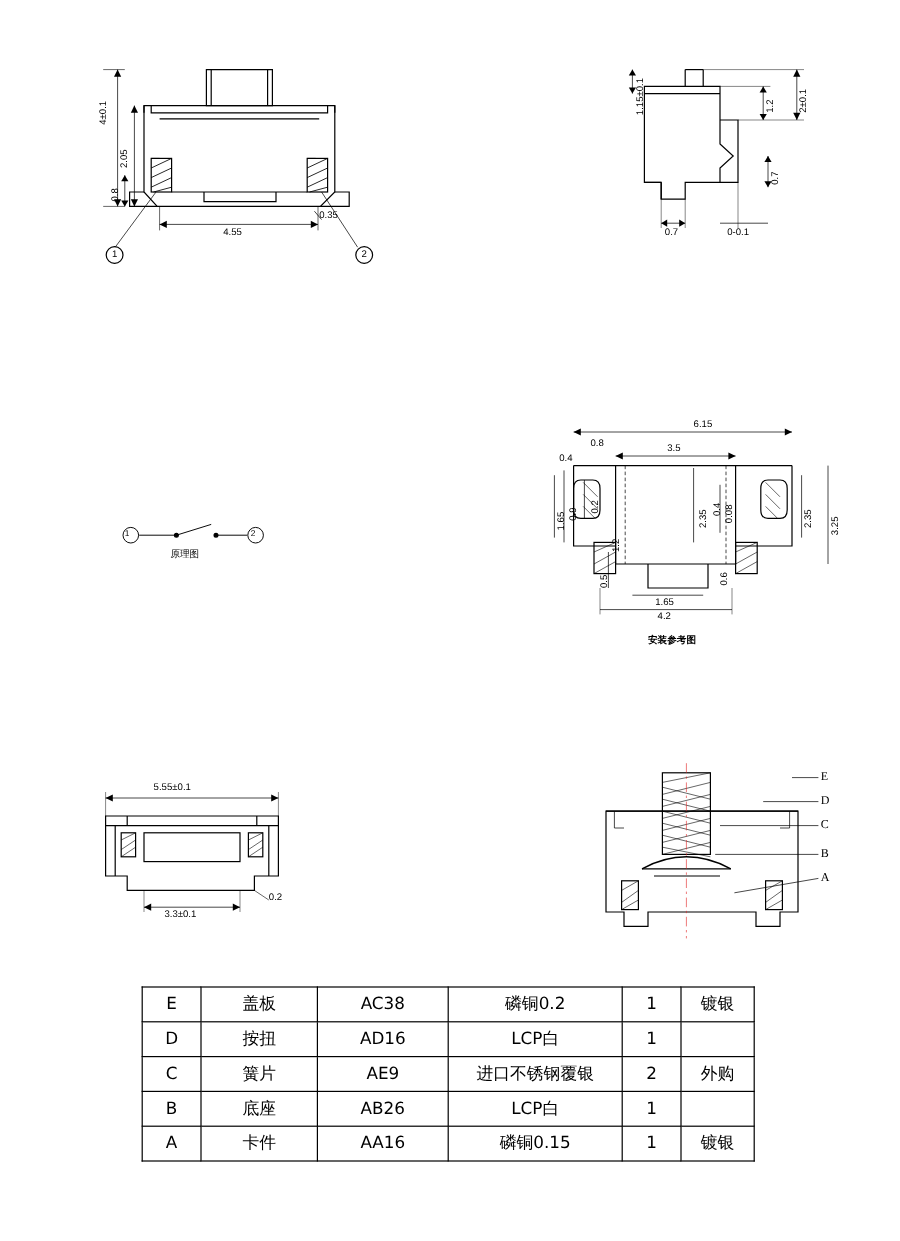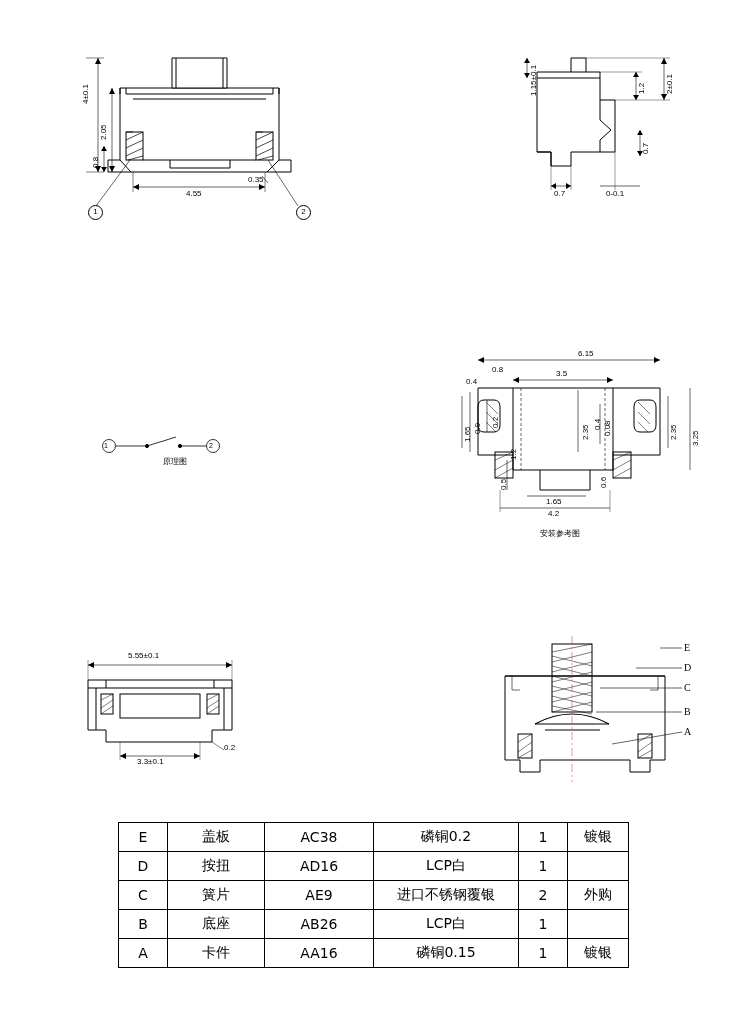--- a/index.html
+++ b/index.html
@@ -188,53 +188,53 @@
   <path d="M596 712 L682 712" stroke-width="0.6"></path>
   <path d="M612 744 L682 732" stroke-width="0.6"></path>
 
   </g>
 </svg>
 
 <div class="dim" style="left:82px;top:104px;transform:rotate(-90deg);transform-origin:left top;">4±0.1</div>
 <div class="dim" style="left:100px;top:140px;transform:rotate(-90deg);transform-origin:left top;">2.05</div>
 <div class="dim" style="left:92px;top:168px;transform:rotate(-90deg);transform-origin:left top;">0.8</div>
 <div class="dim" style="left:186px;top:190px;">4.55</div>
-<div class="dim" style="left:248px;top:176px;">0.35</div>
+<div class="dim" style="left:266px;top:176px;">0.35</div>
 <div class="circnum" style="left:88px;top:205px;">1</div>
 <div class="circnum" style="left:296px;top:205px;">2</div>
 
 <div class="dim" style="left:530px;top:96px;transform:rotate(-90deg);transform-origin:left top;">1.15±0.1</div>
 <div class="dim" style="left:666px;top:94px;transform:rotate(-90deg);transform-origin:left top;">2±0.1</div>
 <div class="dim" style="left:638px;top:94px;transform:rotate(-90deg);transform-origin:left top;">1.2</div>
 <div class="dim" style="left:642px;top:154px;transform:rotate(-90deg);transform-origin:left top;">0.7</div>
 <div class="dim" style="left:554px;top:190px;">0.7</div>
 <div class="dim" style="left:606px;top:190px;">0-0.1</div>
 
 <div class="lbl" style="left:104px;top:442px;font-size:7px;">1</div>
 <div class="lbl" style="left:209px;top:442px;font-size:7px;">2</div>
-<div class="cap" style="left:142px;top:456px;margin-left:21px;">原理图</div>
+<div class="cap" style="left:142px;top:456px;">原理图</div>
 
 <div class="dim" style="left:562px;top:350px;padding-left:16px;">6.15</div>
 <div class="dim" style="left:556px;top:370px;">3.5</div>
 <div class="dim" style="left:492px;top:366px;">0.8</div>
 <div class="dim" style="left:466px;top:378px;">0.4</div>
 <div class="dim" style="left:492px;top:428px;transform:rotate(-90deg);transform-origin:left top;">0.2</div>
 <div class="dim" style="left:464px;top:442px;transform:rotate(-90deg);transform-origin:left top;">1.65</div>
 <div class="dim" style="left:474px;top:434px;transform:rotate(-90deg);transform-origin:left top;">0.9</div>
 <div class="dim" style="left:582px;top:440px;transform:rotate(-90deg);transform-origin:left top;">2.35</div>
 <div class="dim" style="left:670px;top:440px;transform:rotate(-90deg);transform-origin:left top;">2.35</div>
 <div class="dim" style="left:692px;top:446px;transform:rotate(-90deg);transform-origin:left top;">3.25</div>
 <div class="dim" style="left:604px;top:436px;transform:rotate(-90deg);transform-origin:left top;">0.08</div>
 <div class="dim" style="left:594px;top:430px;transform:rotate(-90deg);transform-origin:left top;">0.4</div>
 <div class="dim" style="left:510px;top:460px;transform:rotate(-90deg);transform-origin:left top;">1.2</div>
 <div class="dim" style="left:500px;top:490px;transform:rotate(-90deg);transform-origin:left top;">0.5</div>
 <div class="dim" style="left:600px;top:488px;transform:rotate(-90deg);transform-origin:left top;">0.6</div>
 <div class="dim" style="left:546px;top:498px;">1.65</div>
 <div class="dim" style="left:548px;top:510px;">4.2</div>
-<div class="cap" style="left:540px;top:528px;">安装参考图</div>
+<div class="cap" style="left:540px;top:528px;font-weight:bold;">安装参考图</div>
 
 <div class="dim" style="left:128px;top:652px;">5.55±0.1</div>
 <div class="dim" style="left:137px;top:758px;">3.3±0.1</div>
 <div class="dim" style="left:224px;top:744px;">0.2</div>
 
 <div class="letter" style="left:684px;top:642px;">E</div>
 <div class="letter" style="left:684px;top:662px;">D</div>
 <div class="letter" style="left:684px;top:682px;">C</div>
 <div class="letter" style="left:684px;top:706px;">B</div>
 <div class="letter" style="left:684px;top:726px;">A</div>

